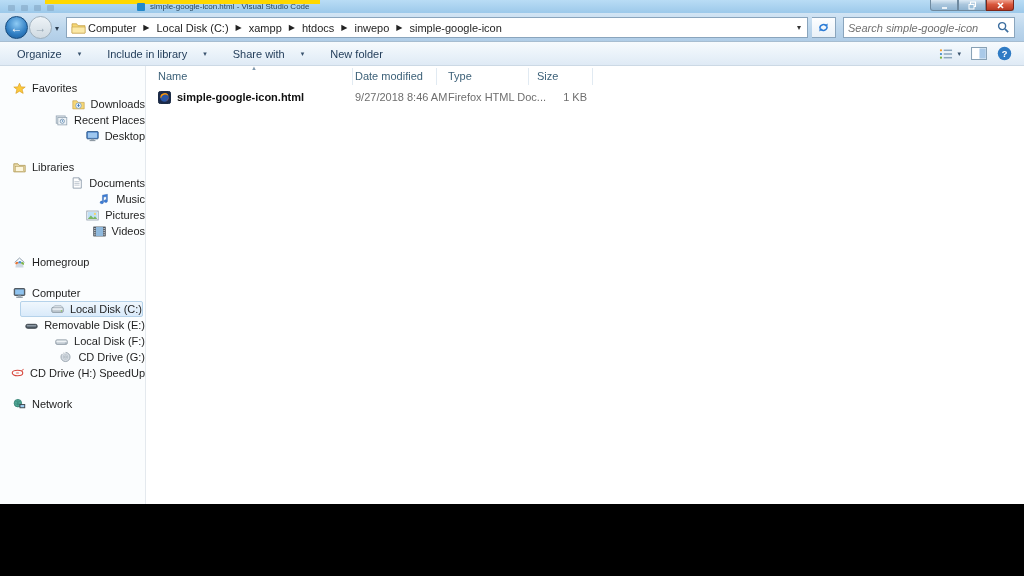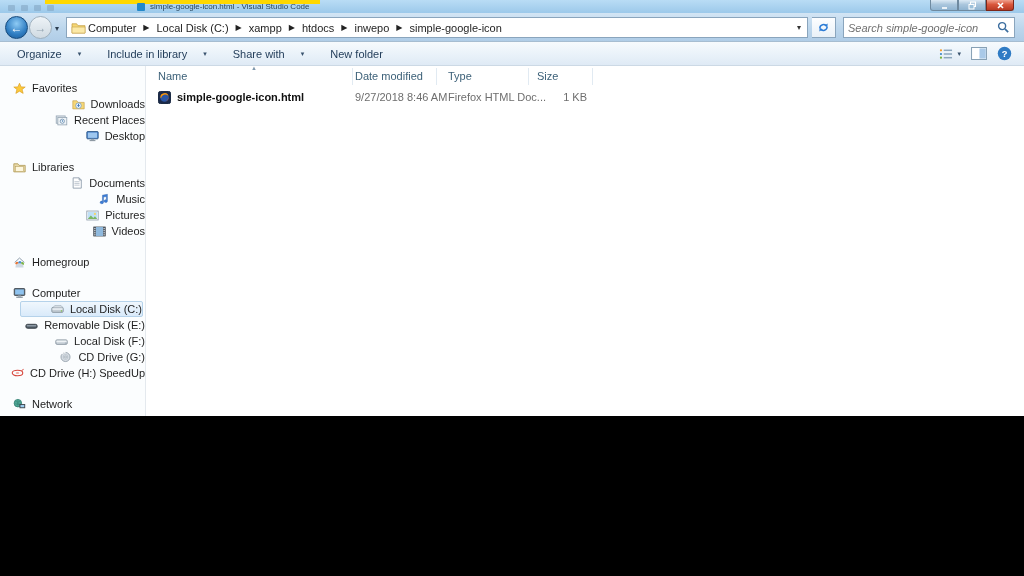--- a/index.html
+++ b/index.html
@@ -1,17 +1,17 @@
 <!DOCTYPE html>
 <html><head>
 <meta charset="utf-8">
 <style>
   html,body{margin:0;padding:0;background:#000;}
   *{box-sizing:border-box;font-family:"Liberation Sans",sans-serif;}
-  .screen{position:relative;width:1024px;height:416px;overflow:hidden;background:#fff;}
+  .screen{position:relative;width:1024px;height:504px;overflow:hidden;background:#fff;}
 
   
   .bg-titlebar{position:absolute;left:0;top:0;width:1024px;height:13px;
     background:linear-gradient(180deg,#b9dcf5,#9cc9ea);}
   .yellow-strip{position:absolute;left:45px;top:0;width:275px;height:4px;background:#ffd800;}
   .bg-mini-icons{position:absolute;left:8px;top:5px;display:flex;gap:6px;}
   .bg-mini-icons i{width:7px;height:6px;background:#7fa3c0;border-radius:1px;opacity:.55;display:block;}
   .vscode-mini{position:absolute;left:137px;top:3px;width:8px;height:8px;background:#2489ca;border-radius:1px;}
   .bg-title{position:absolute;left:150px;top:2px;font-size:8px;color:#29455c;white-space:nowrap;}
   .win-controls{position:absolute;right:10px;top:0;display:flex;}

